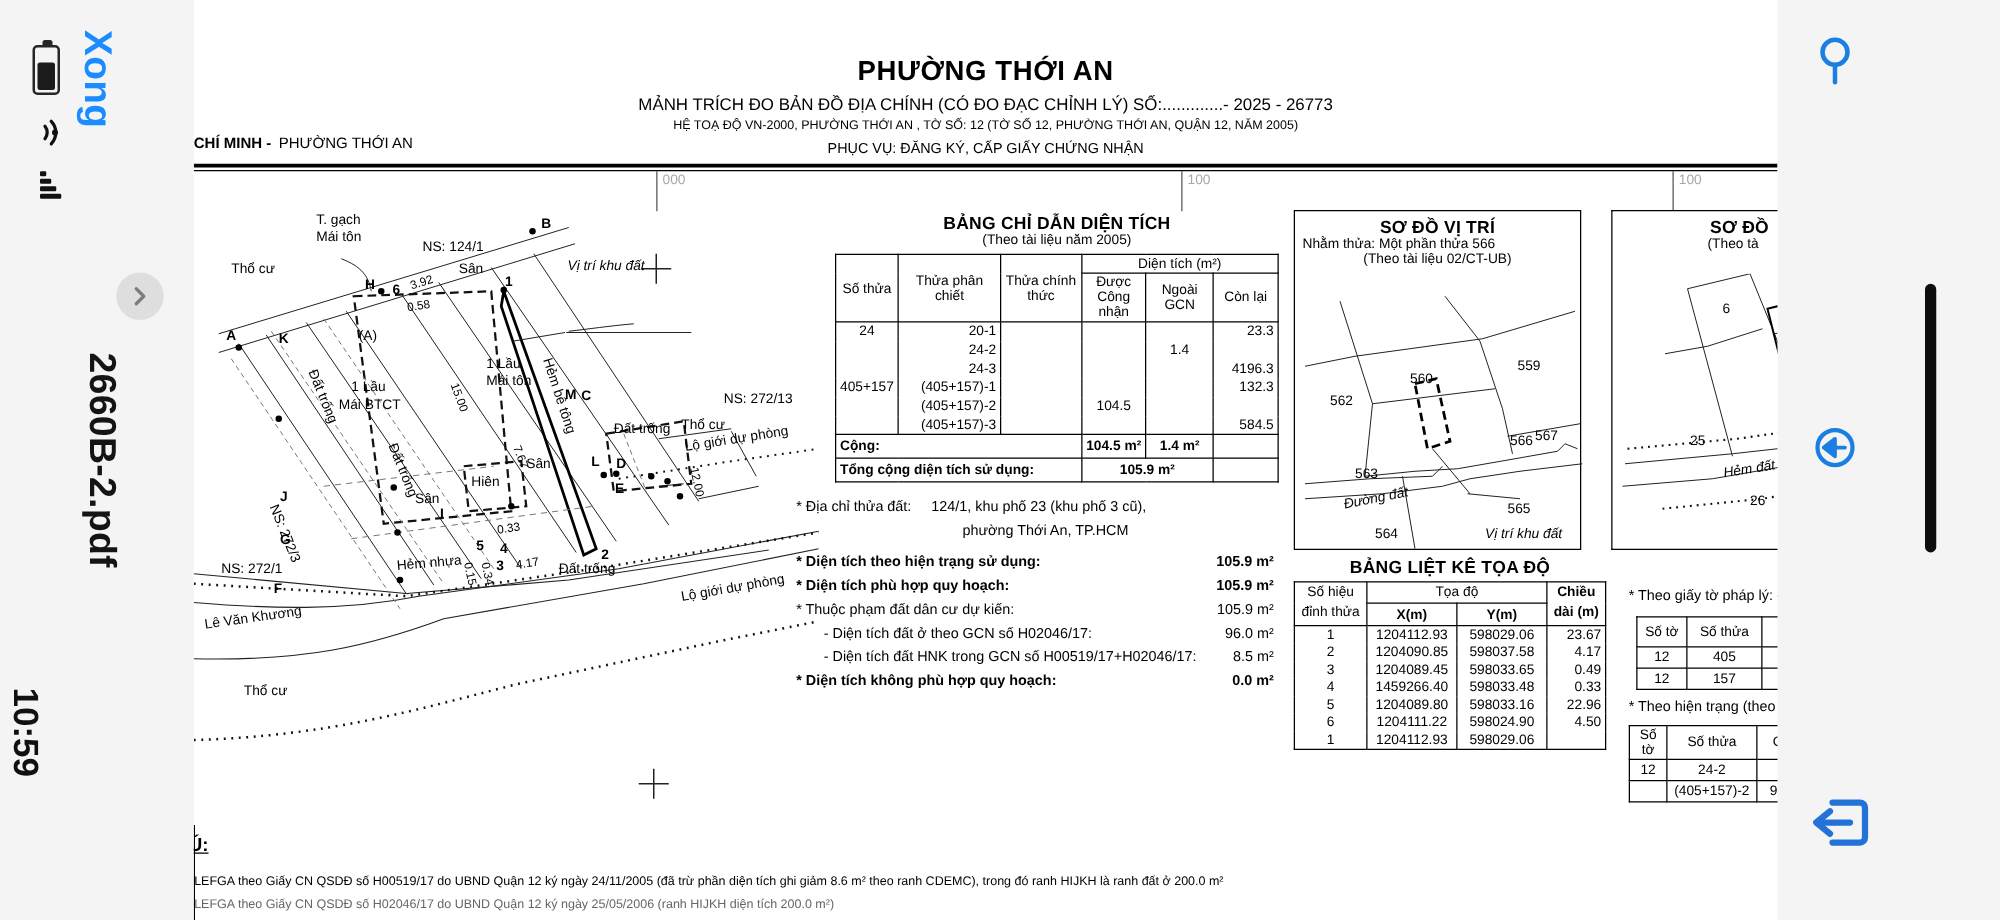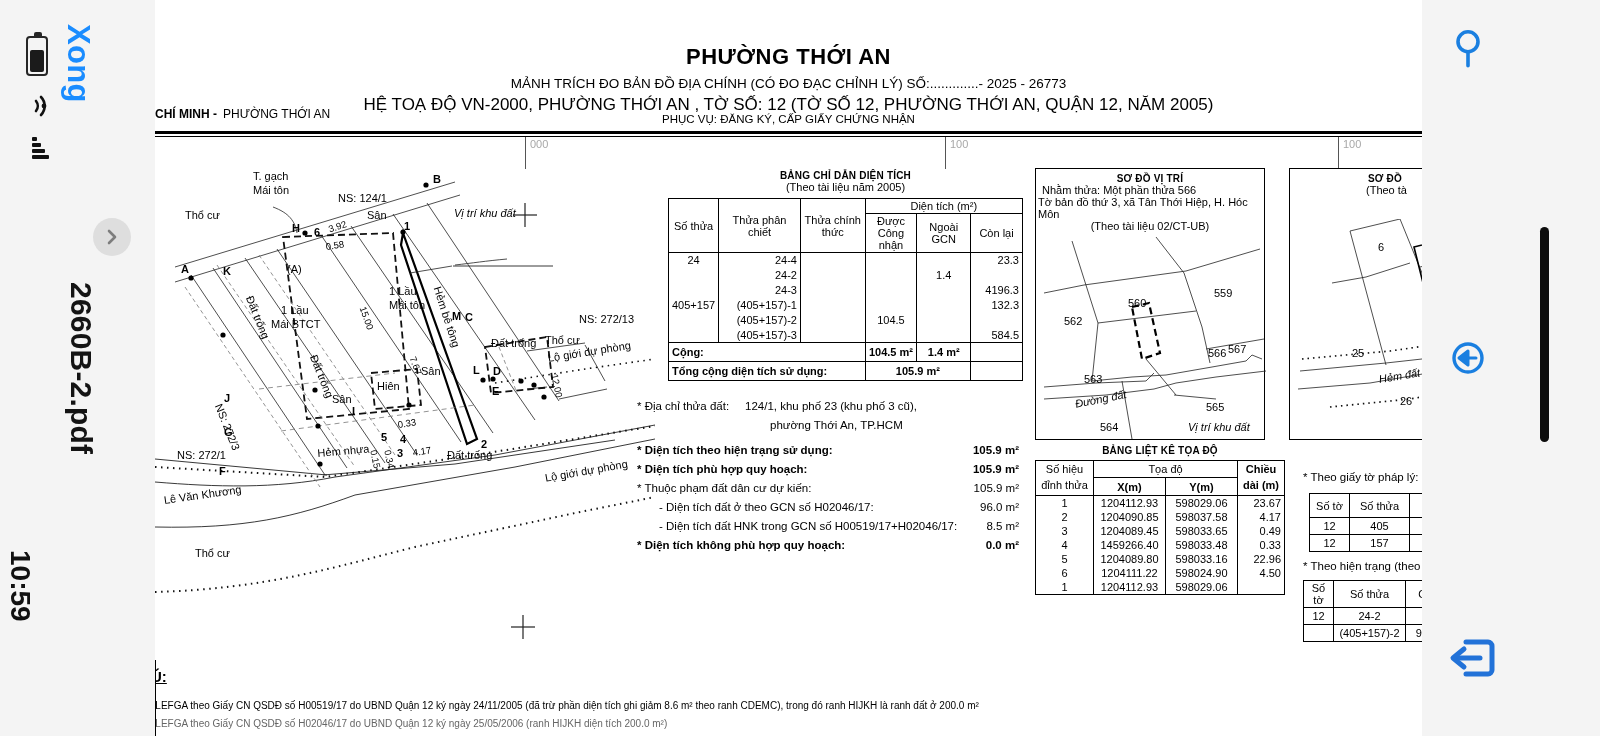--- a/index.html
+++ b/index.html
@@ -56,21 +56,21 @@
                  background: #0d0d0d; border-radius: 5px; }
 
   
   .page { position: absolute; left: 155px; top: 0; width: 1267px; height: 736px;
           background: #ffffff; overflow: hidden; color: #000; }
 
   .doc-head { position: absolute; left: 0; top: 0; width: 100%; height: 131px; }
   .doc-title { position: absolute; left: 0; right: 0; top: 44px; text-align: center;
                font-size: 22px; font-weight: 700; letter-spacing: .5px; }
   .doc-sub1 { position:absolute; left:0; right:0; top:76px; text-align:center; font-size:13.5px; }
-  .doc-sub2 { position:absolute; left:0; right:0; top:95px; text-align:center; font-size:17px; }
+  .doc-sub2 { position:absolute; left:0; right:0; top:95px; text-align:center; font-size:10px; }
   .doc-sub3 { position:absolute; left:0; right:0; top:113px; text-align:center; font-size:11.5px; }
   .doc-left-head { position:absolute; left:0px; top:107px; font-size:12px; white-space:nowrap; }
   .doc-left-head b { font-weight: 700; }
   .doc-left-head span { font-weight: 400; margin-left: 6px; }
 
   .hrule { position:absolute; left:0; right:0; top:131px; height:3px; background:#000; }
   .hrule2 { position:absolute; left:0; right:0; top:136px; height:1px; background:#000; }
   .vline { position:absolute; width:1px; background:#555; }
 
   .ghostnum { position:absolute; font-size:11px; color:#a8a8a8; }
@@ -78,21 +78,21 @@
   
   .map-area { position: absolute; left: 0; top: 137px; width: 500px; height: 520px; }
   .map-svg { position:absolute; left:0; top:0; }
   .mlabel { position:absolute; font-size:11px; white-space:nowrap; }
   .mlabel.it { font-style: italic; }
   .mlabel.bold { font-weight: 700; }
   .mlabel.sm { font-size: 9.5px; }
 
   
   .panel { position: absolute; }
-  .panel-title { text-align:center; font-size:10px; font-weight:700; letter-spacing:.2px; }
+  .panel-title { text-align:center; font-size:14px; font-weight:700; letter-spacing:.2px; }
   .panel-sub { text-align:center; font-size:11px; }
 
   table.grid { border-collapse: collapse; font-size: 11px; }
   table.grid td, table.grid th { border: 1px solid #000; padding: 1px 3px; font-weight: 400; text-align:center; }
   table.grid th { font-weight: 400; }
 
   .tbl-area { width: 350px; }
   .tbl-area td, .tbl-area th { height: 15px; }
 
   .info-list { position:absolute; font-size: 11.5px; }
@@ -355,21 +355,21 @@
           <th rowspan="2" style="width:65px;">Thửa chính thức</th>
           <th colspan="3">Diện tích (m²)</th>
         </tr>
         <tr>
           <th style="width:52px;">Được Công nhận</th>
           <th style="width:54px;">Ngoài GCN</th>
           <th style="width:52px;">Còn lại</th>
         </tr>
         <tr>
           <td style="border-bottom:none;">24</td>
-          <td style="border-bottom:none; text-align:right;">24-4</td>
+          <td style="border-bottom:none; text-align:right;">20-1</td>
           <td rowspan="6"></td>
           <td style="border-bottom:none;"></td>
           <td style="border-bottom:none;"></td>
           <td style="border-bottom:none; text-align:right;">23.3</td>
         </tr>
         <tr>
           <td style="border-top:none;border-bottom:none;"></td>
           <td style="border-top:none;border-bottom:none; text-align:right;">24-2</td>
           <td style="border-top:none;border-bottom:none;"></td>
           <td style="border-top:none;border-bottom:none;">1.4</td>
@@ -448,21 +448,20 @@
       </div>
       <div class="info-row b">
         <span class="lbl">* Diện tích không phù hợp quy hoạch:</span>
         <span class="val">0.0 m²</span>
       </div>
     </div>
 
     <div class="loc-box" style="left:880px; top:168px; width:230px; height:272px;">
       <div class="panel-title" style="margin-top:4px;">SƠ ĐỒ VỊ TRÍ</div>
       <div class="panel-sub" style="text-align:left; padding-left:6px;">Nhằm thửa: Một phần thửa 566</div>
-      <div class="panel-sub" style="text-align:left; padding-left:2px;">Tờ bản đồ thứ 3, xã Tân Thới Hiệp, H. Hóc Môn</div>
       <div class="panel-sub">(Theo tài liệu 02/CT-UB)</div>
 
       <svg style="position:absolute; left:0; top:62px;" width="230" height="208" viewBox="0 0 230 208">
         <g stroke="#222" fill="none" stroke-width="0.8">
           <line x1="36" y1="10" x2="62" y2="92"></line>
           <line x1="62" y1="92" x2="56" y2="150"></line>
           <line x1="8" y1="62" x2="48" y2="54"></line>
           <line x1="48" y1="54" x2="150" y2="40"></line>
           <line x1="150" y1="40" x2="224" y2="18"></line>
           <line x1="120" y1="6" x2="148" y2="42"></line>

